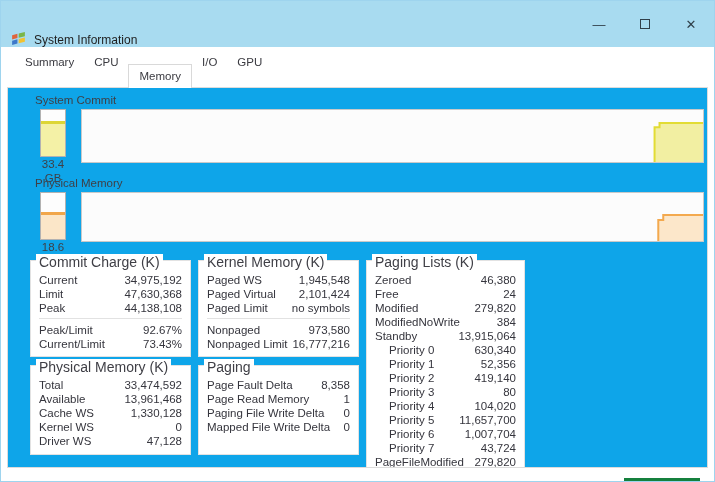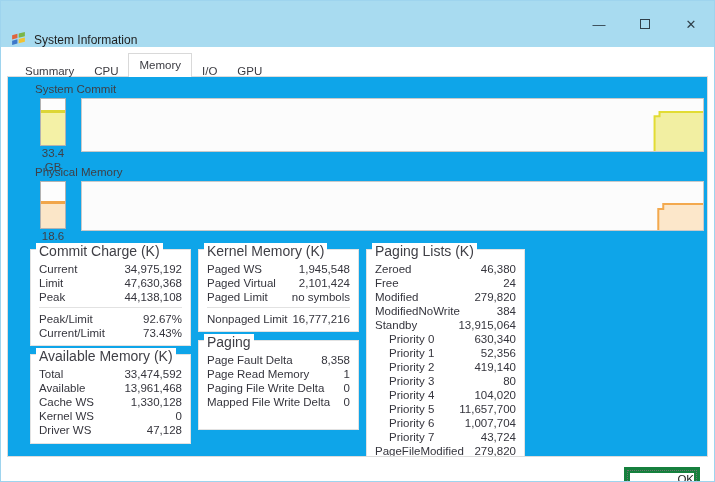--- a/index.html
+++ b/index.html
@@ -31,21 +31,21 @@
   }
   .win-btn.max span { display:block; width:10px; height:10px; border:1.5px solid #30404a; }
 
   
   .tabs {
     display: flex; align-items: flex-end;
     margin: 6px 0 -1px 14px;
     position: relative; z-index: 2;
   }
   .tab {
-    padding: 3px 10px 0;
+    padding: 3px 10px 20px;
     font-size: 11.5px; color: #3a3a40;
     background: transparent;
   }
   .tab.selected {
     border: 1px solid #d9d9d9; border-bottom: none;
     background: #fff;
     padding-top: 5px; padding-bottom: 6px;
   }
 
   
@@ -204,21 +204,21 @@
             <div class="prow">
               <span class="plabel">Peak/Limit</span>
               <span class="pvalue">92.67%</span>
             </div>
             <div class="prow">
               <span class="plabel">Current/Limit</span>
               <span class="pvalue">73.43%</span>
             </div>
           </div>
           <div class="panel panel-min">
-            <span class="panel-title">Available Memory (K)</span>
+            <span class="panel-title">Physical Memory (K)</span>
             <div class="prow">
               <span class="plabel">Total</span>
               <span class="pvalue">33,474,592</span>
             </div>
             <div class="prow">
               <span class="plabel">Available</span>
               <span class="pvalue">13,961,468</span>
             </div>
             <div class="prow">
               <span class="plabel">Cache WS</span>
@@ -243,20 +243,24 @@
             </div>
             <div class="prow">
               <span class="plabel">Paged Virtual</span>
               <span class="pvalue">2,101,424</span>
             </div>
             <div class="prow">
               <span class="plabel">Paged Limit</span>
               <span class="pvalue">no symbols</span>
             </div>
             <div class="psep"></div>
+            <div class="prow">
+              <span class="plabel">Nonpaged</span>
+              <span class="pvalue">973,580</span>
+            </div>
             <div class="prow">
               <span class="plabel">Nonpaged Limit</span>
               <span class="pvalue">16,777,216</span>
             </div>
           </div>
           <div class="panel panel-min">
             <span class="panel-title">Paging</span>
             <div class="prow">
               <span class="plabel">Page Fault Delta</span>
               <span class="pvalue">8,358</span>

